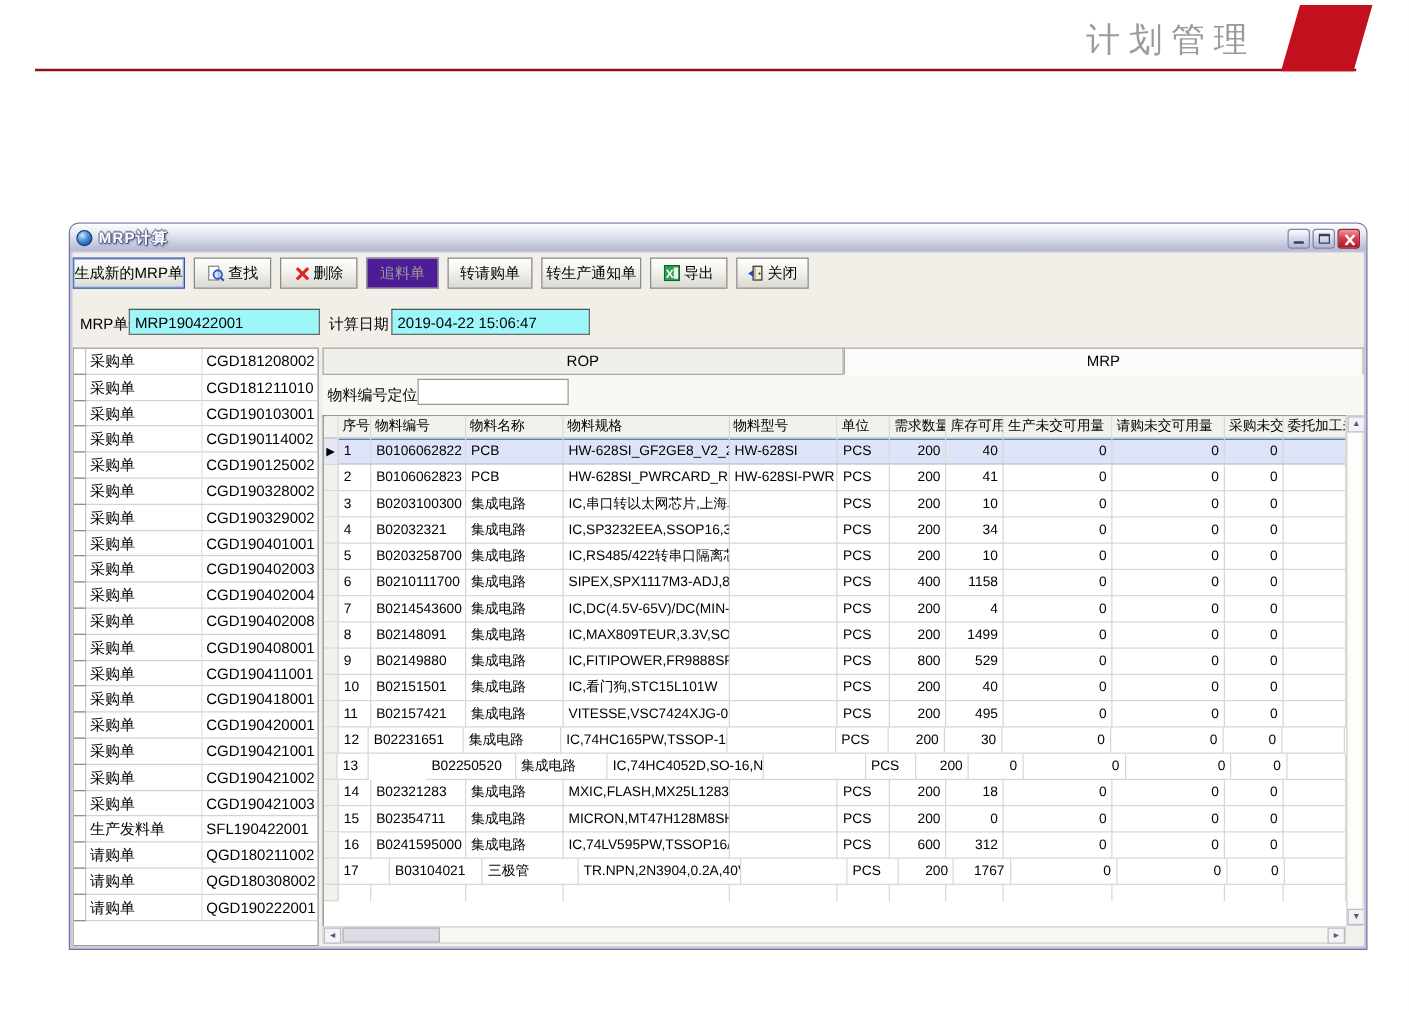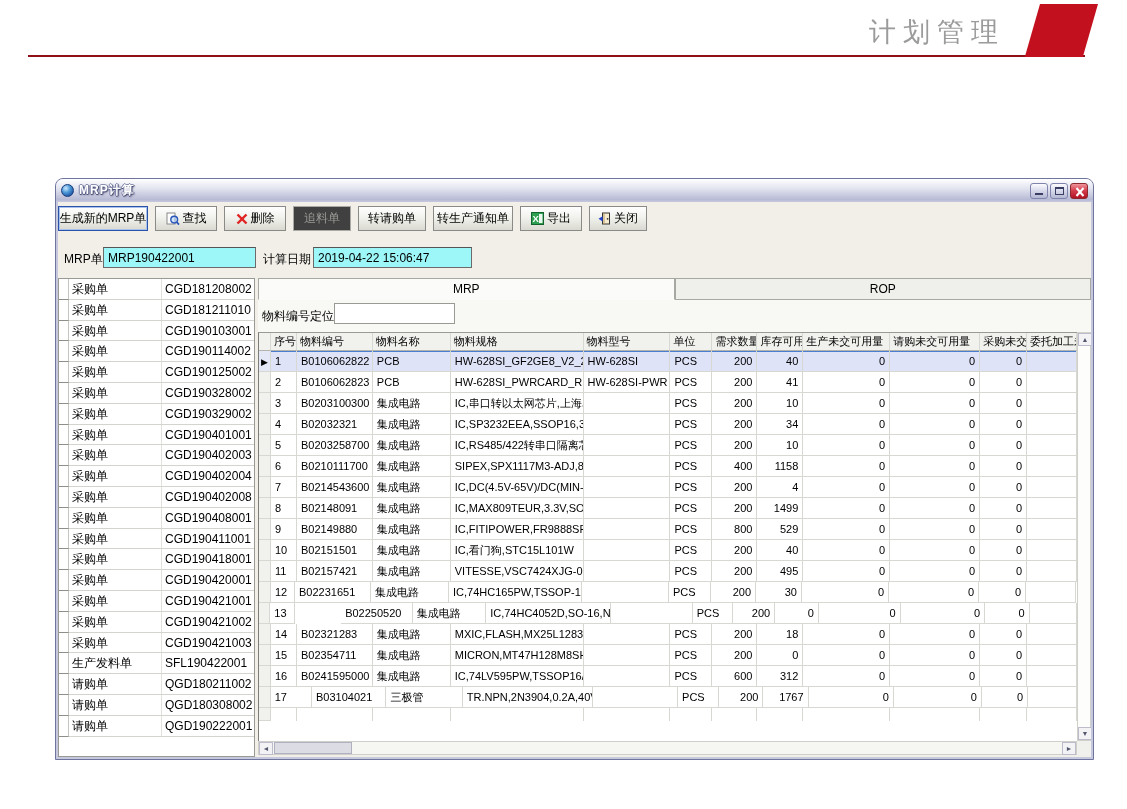--- a/index.html
+++ b/index.html
@@ -32,21 +32,21 @@
   .glyph-max { position:absolute; left:4px; top:3px; width:9px; height:8px;
     border:1px solid #3a3e62; border-top-width:2px; background:transparent; }
   .client { position:absolute; left:2px; right:2px; top:23px; bottom:2px; background:#f1efe8; overflow:hidden; }
 
   
   .toolbar { position:absolute; left:0; top:4px; display:flex; gap:7px; }
   .tbtn { height:25px; border:1px solid #8a8a86; background:linear-gradient(#ffffff,#eeeee9 55%,#d9d9d1);
     display:flex; align-items:center; justify-content:center; gap:3px; font-size:12px; color:#000;
     overflow:hidden; white-space:nowrap; cursor:pointer; }
   .tbtn.focused { border-color:#2a52a8; box-shadow:inset 0 0 0 1px #a8c2ee; }
-  .tbtn.disabled { background:#404040; color:#9a9a96; border-color:#aaaaa4; cursor:default; }
+  .tbtn.disabled { background:#4c1d95; color:#9a9a96; border-color:#aaaaa4; cursor:default; }
   .ic { display:inline-flex; align-items:center; }
 
   
   .form-label { font-size:12px; color:#000; line-height:21px; }
   .cyan-input { background:#9df6f7; border:1px solid #6b6b6b; border-top-color:#555;
     font-size:12px; padding:0 4px; font-family:inherit; color:#000; }
   .white-input { background:#fff; border:1px solid #9a9a94; font-size:12px; padding:0 3px; font-family:inherit; }
 
   
   .left-panel { left:0; top:76px; width:197px; height:479px; background:#fff;
@@ -293,22 +293,22 @@
           <div class="lp-row">
             <span class="g"></span>
             <span class="c1">请购单</span>
             <span class="c2">QGD190222001</span>
           </div>
         </div>
     </div>
 
     <div class="abs tab-content-bg"></div>
     <div class="abs tabs">
+      <div class="tab">ROP</div>
       <div class="tab active">MRP</div>
-      <div class="tab">ROP</div>
     </div>
 
     <span class="abs form-label" style="left:204px; top:104px;">物料编号定位:</span>
     <input class="abs white-input" style="left: 276px; top: 101px; width: 121px; height: 21px;" value="">
 
     <div class="abs grid-wrap">
       <div class="grid-main">
         <div class="g-header" id="g-header">
             <span class="g-hcell" style="width: 12px; padding: 0px;"></span>
             <span class="g-hcell" style="width: 26px; text-align: left;">序号</span>

